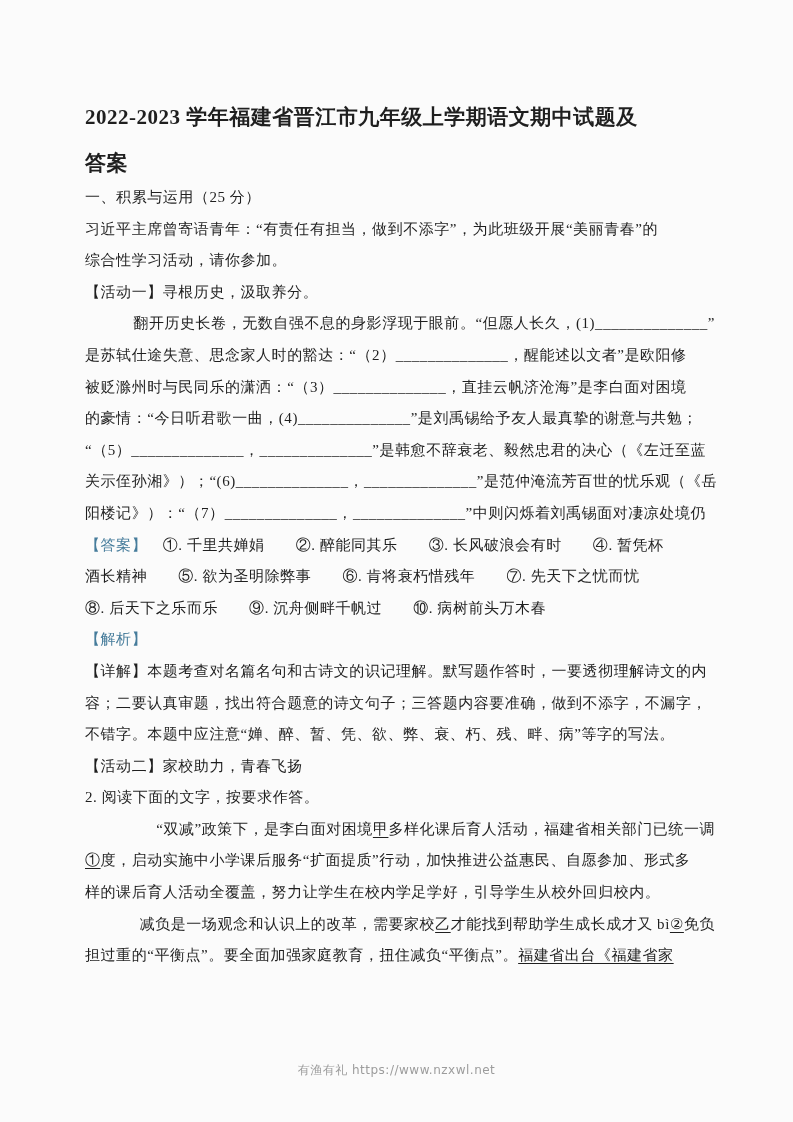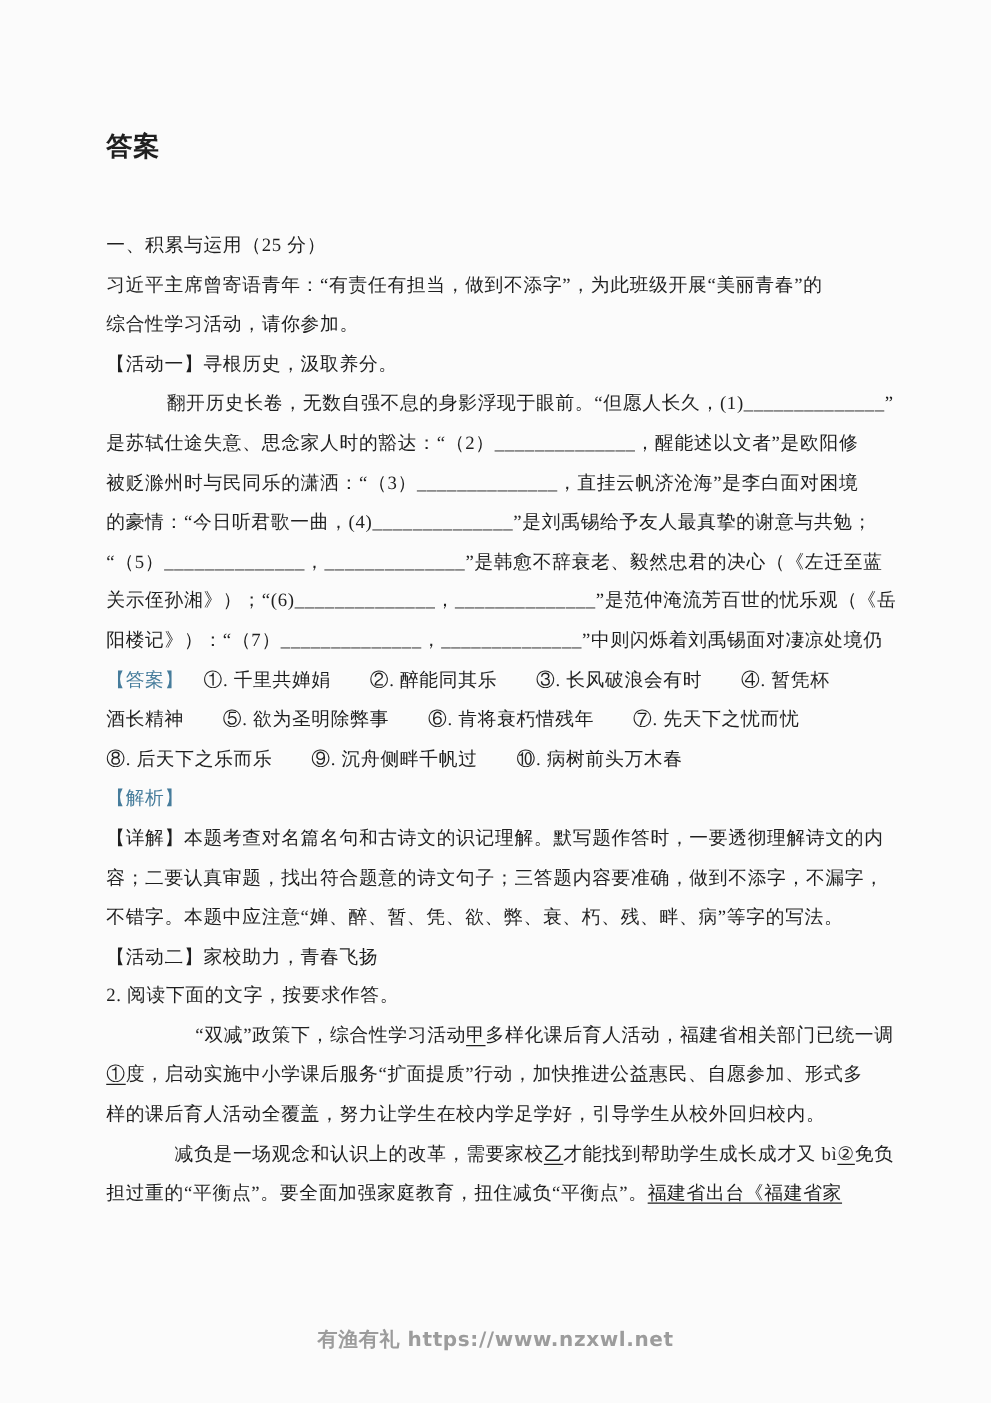--- a/index.html
+++ b/index.html
@@ -54,32 +54,32 @@
     text-decoration:underline;
     text-underline-offset:3px;
   }
   .footer{
     position:absolute;
     left:0;
     top:1062px;
     width:100%;
     text-align:center;
     font-family:"DejaVu Sans","Liberation Sans",sans-serif;
-    font-size:16px;
+    font-size:12px;
     color:var(--muted);
     letter-spacing:0.5px;
-    font-weight:bold;
   }
 </style>
 </head>
 <body>
 
 <div class="page">
 
   <h1 class="doc-title">
+    <div>2022-2023 学年福建省晋江市九年级上学期语文期中试题及</div>
     <div>答案</div>
   </h1>
 
   <div class="doc-body">
       <div class="line"><span>一、积累与运用（25 分）</span></div>
       <div class="line"><span>习近平主席曾寄语青年：“有责任有担当，做到不添字”，为此班级开展“美丽青春”的</span></div>
       <div class="line"><span>综合性学习活动，请你参加。</span></div>
       <div class="line"><span>【活动一】寻根历史，汲取养分。</span></div>
       <div class="line indent"><span>翻开历史长卷，无数自强不息的身影浮现于眼前。“但愿人长久，(1)______________”</span></div>
       <div class="line"><span>是苏轼仕途失意、思念家人时的豁达：“（2）______________，醒能述以文者”是欧阳修</span></div>
@@ -90,21 +90,21 @@
       <div class="line"><span>阳楼记》）：“（7）______________，______________”中则闪烁着刘禹锡面对凄凉处境仍</span></div>
       <div class="line"><span class="teal">【答案】</span><span>　①. 千里共婵娟　　②. 醉能同其乐　　③. 长风破浪会有时　　④. 暂凭杯</span></div>
       <div class="line"><span>酒长精神　　⑤. 欲为圣明除弊事　　⑥. 肯将衰朽惜残年　　⑦. 先天下之忧而忧</span></div>
       <div class="line"><span>⑧. 后天下之乐而乐　　⑨. 沉舟侧畔千帆过　　⑩. 病树前头万木春</span></div>
       <div class="line"><span class="teal">【解析】</span></div>
       <div class="line"><span>【详解】本题考查对名篇名句和古诗文的识记理解。默写题作答时，一要透彻理解诗文的内</span></div>
       <div class="line"><span>容；二要认真审题，找出符合题意的诗文句子；三答题内容要准确，做到不添字，不漏字，</span></div>
       <div class="line"><span>不错字。本题中应注意“婵、醉、暂、凭、欲、弊、衰、朽、残、畔、病”等字的写法。</span></div>
       <div class="line"><span>【活动二】家校助力，青春飞扬</span></div>
       <div class="line"><span>2. 阅读下面的文字，按要求作答。</span></div>
-      <div class="line indent"><span>“双减”政策下，综合性学习活动</span><span class="u">甲</span><span>多样化课后育人活动，福建省相关部门已统一调</span></div>
+      <div class="line indent"><span>“双减”政策下，是李白面对困境</span><span class="u">甲</span><span>多样化课后育人活动，福建省相关部门已统一调</span></div>
       <div class="line"><span class="u">①</span><span>度，启动实施中小学课后服务“扩面提质”行动，加快推进公益惠民、自愿参加、形式多</span></div>
       <div class="line"><span>样的课后育人活动全覆盖，努力让学生在校内学足学好，引导学生从校外回归校内。</span></div>
       <div class="line indent"><span>减负是一场观念和认识上的改革，需要家校</span><span class="u">乙</span><span>才能找到帮助学生成长成才又 bì</span><span class="u">②</span><span>免负</span></div>
       <div class="line"><span>担过重的“平衡点”。要全面加强家庭教育，扭住减负“平衡点”。</span><span class="u">福建省出台《福建省家</span></div>
     </div>
 
   <div class="footer">有渔有礼 https://www.nzxwl.net</div>
 
 </div>
 

